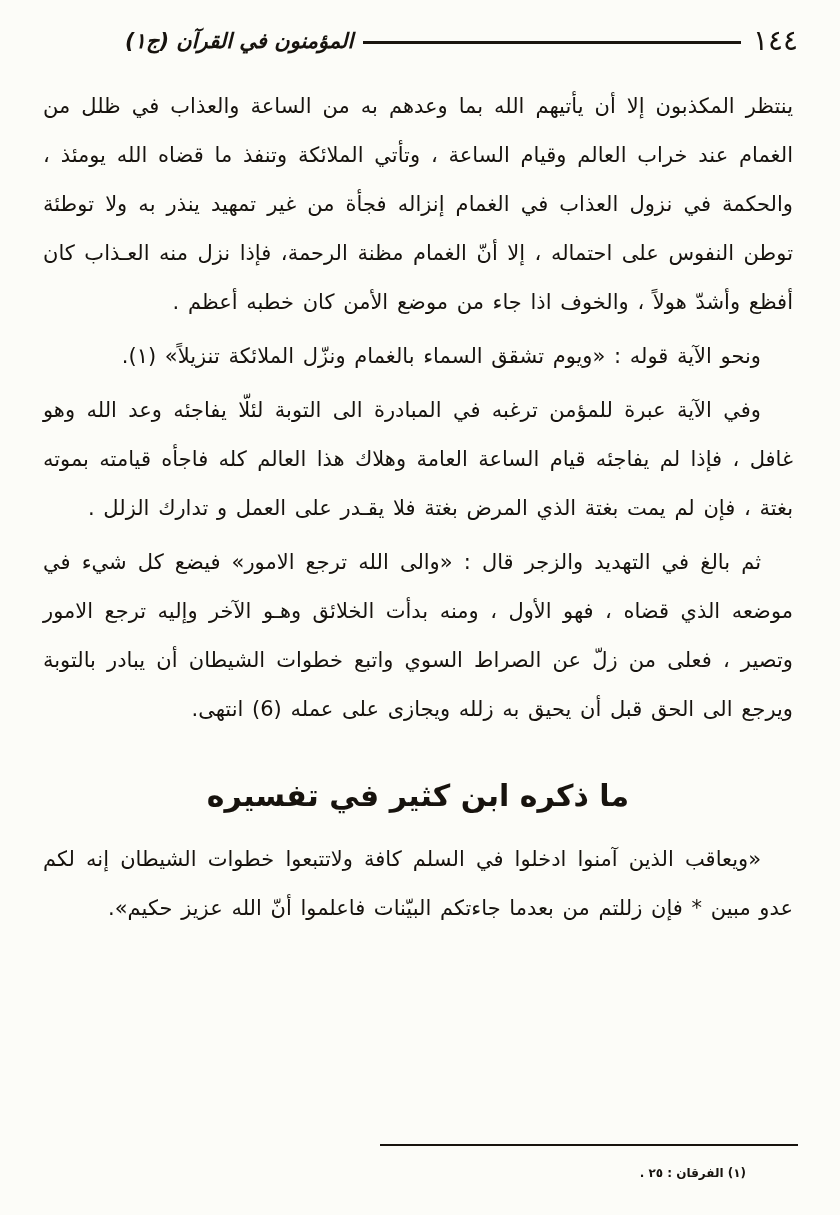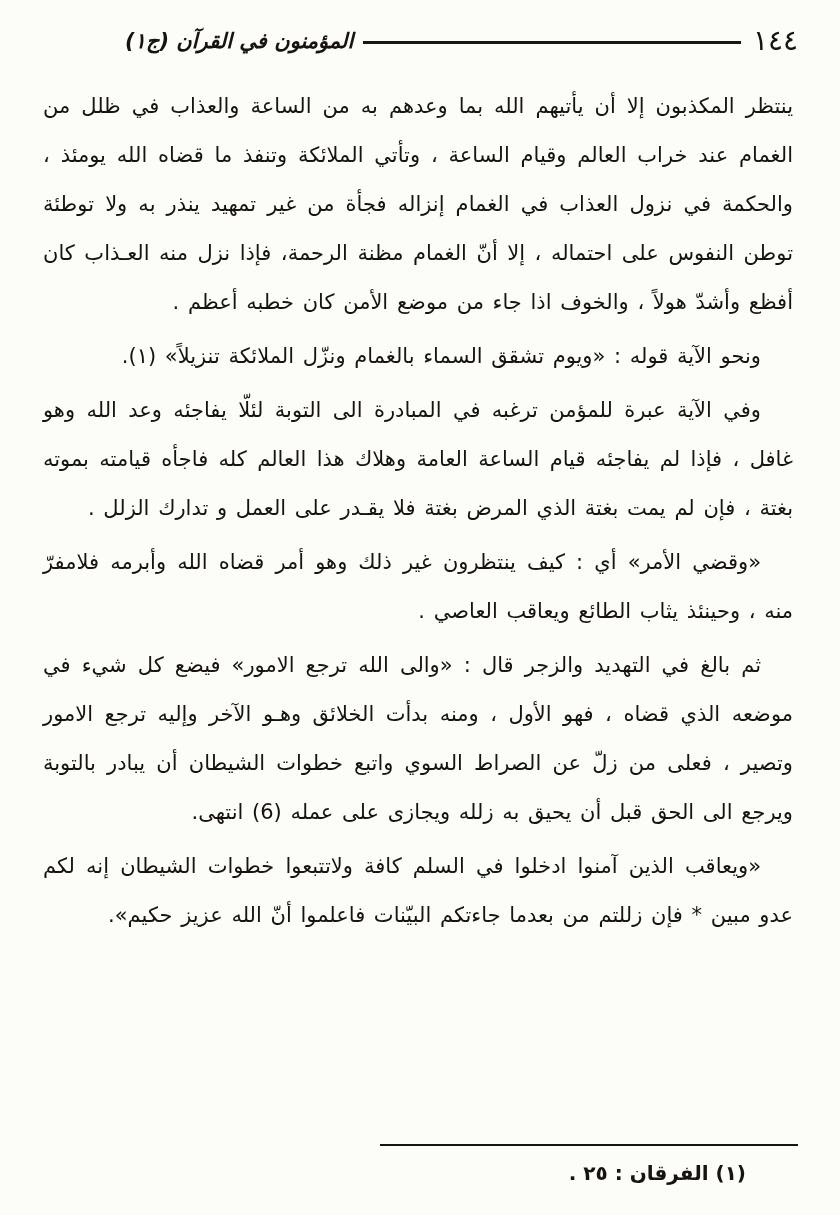--- a/index.html
+++ b/index.html
@@ -78,44 +78,44 @@
     padding-bottom: 4px;
   }
   .footnote-rule {
     width: 55%;
     height: 2px;
     background: #17130e;
     margin-bottom: 10px;
   }
   .footnote {
     margin: 0;
-    font-size: 20px;
+    font-size: 12px;
     line-height: 35px;
     font-weight: bold;
     padding-right: 52px;
   }
 </style>
 </head>
 <body>
 
 <div class="book-page">
 
   <header class="page-header">
     <span class="page-number">١٤٤</span>
     <span class="header-rule"></span>
     <span class="book-title">المؤمنون في القرآن (ج١)</span>
   </header>
 
   <main class="page-body">
     <p class="para first">ينتظر المكذبون إلا أن يأتيهم الله بما وعدهم به من الساعة والعذاب في ظلل من الغمام عند خراب العالم وقيام الساعة ، وتأتي الملائكة وتنفذ ما قضاه الله يومئذ ، والحكمة في نزول العذاب في الغمام إنزاله فجأة من غير تمهيد ينذر به ولا توطئة توطن النفوس على احتماله ، إلا أنّ الغمام مظنة الرحمة، فإذا نزل منه العـذاب كان أفظع وأشدّ هولاً ، والخوف اذا جاء من موضع الأمن كان خطبه أعظم .</p>
     <p class="para">ونحو الآية قوله : «ويوم تشقق السماء بالغمام ونزّل الملائكة تنزيلاً» (١).</p>
     <p class="para">وفي الآية عبرة للمؤمن ترغبه في المبادرة الى التوبة لئلّا يفاجئه وعد الله وهو غافل ، فإذا لم يفاجئه قيام الساعة العامة وهلاك هذا العالم كله فاجأه قيامته بموته بغتة ، فإن لم يمت بغتة الذي المرض بغتة فلا يقـدر على العمل و تدارك الزلل .</p>
-    <p class="para">«وقضي الأمر» أي : كيف ينتظرون غير ذلك وهو أمر قضاه الله وأبرمه فلامفرّ منه ، وحينئذ يثاب الطائع ويعاقب العاصي .</p>
     <p class="para">ثم بالغ في التهديد والزجر قال : «والى الله ترجع الامور» فيضع كل شيء في موضعه الذي قضاه ، فهو الأول ، ومنه بدأت الخلائق وهـو الآخر وإليه ترجع الامور وتصير ، فعلى من زلّ عن الصراط السوي واتبع خطوات الشيطان أن يبادر بالتوبة ويرجع الى الحق قبل أن يحيق به زلله ويجازى على عمله (6) انتهى.</p>
 
+    <h2 class="section-heading">ما ذكره ابن كثير في تفسيره</h2>
 
     <p class="para">«ويعاقب الذين آمنوا ادخلوا في السلم كافة ولاتتبعوا خطوات الشيطان إنه لكم عدو مبين * فإن زللتم من بعدما جاءتكم البيّنات فاعلموا أنّ الله عزيز حكيم».</p>
   </main>
 
   <footer class="footnotes">
     <div class="footnote-rule"></div>
     <p class="footnote">(١) الفرقان : ٢٥ .</p>
   </footer>
 
 </div>

